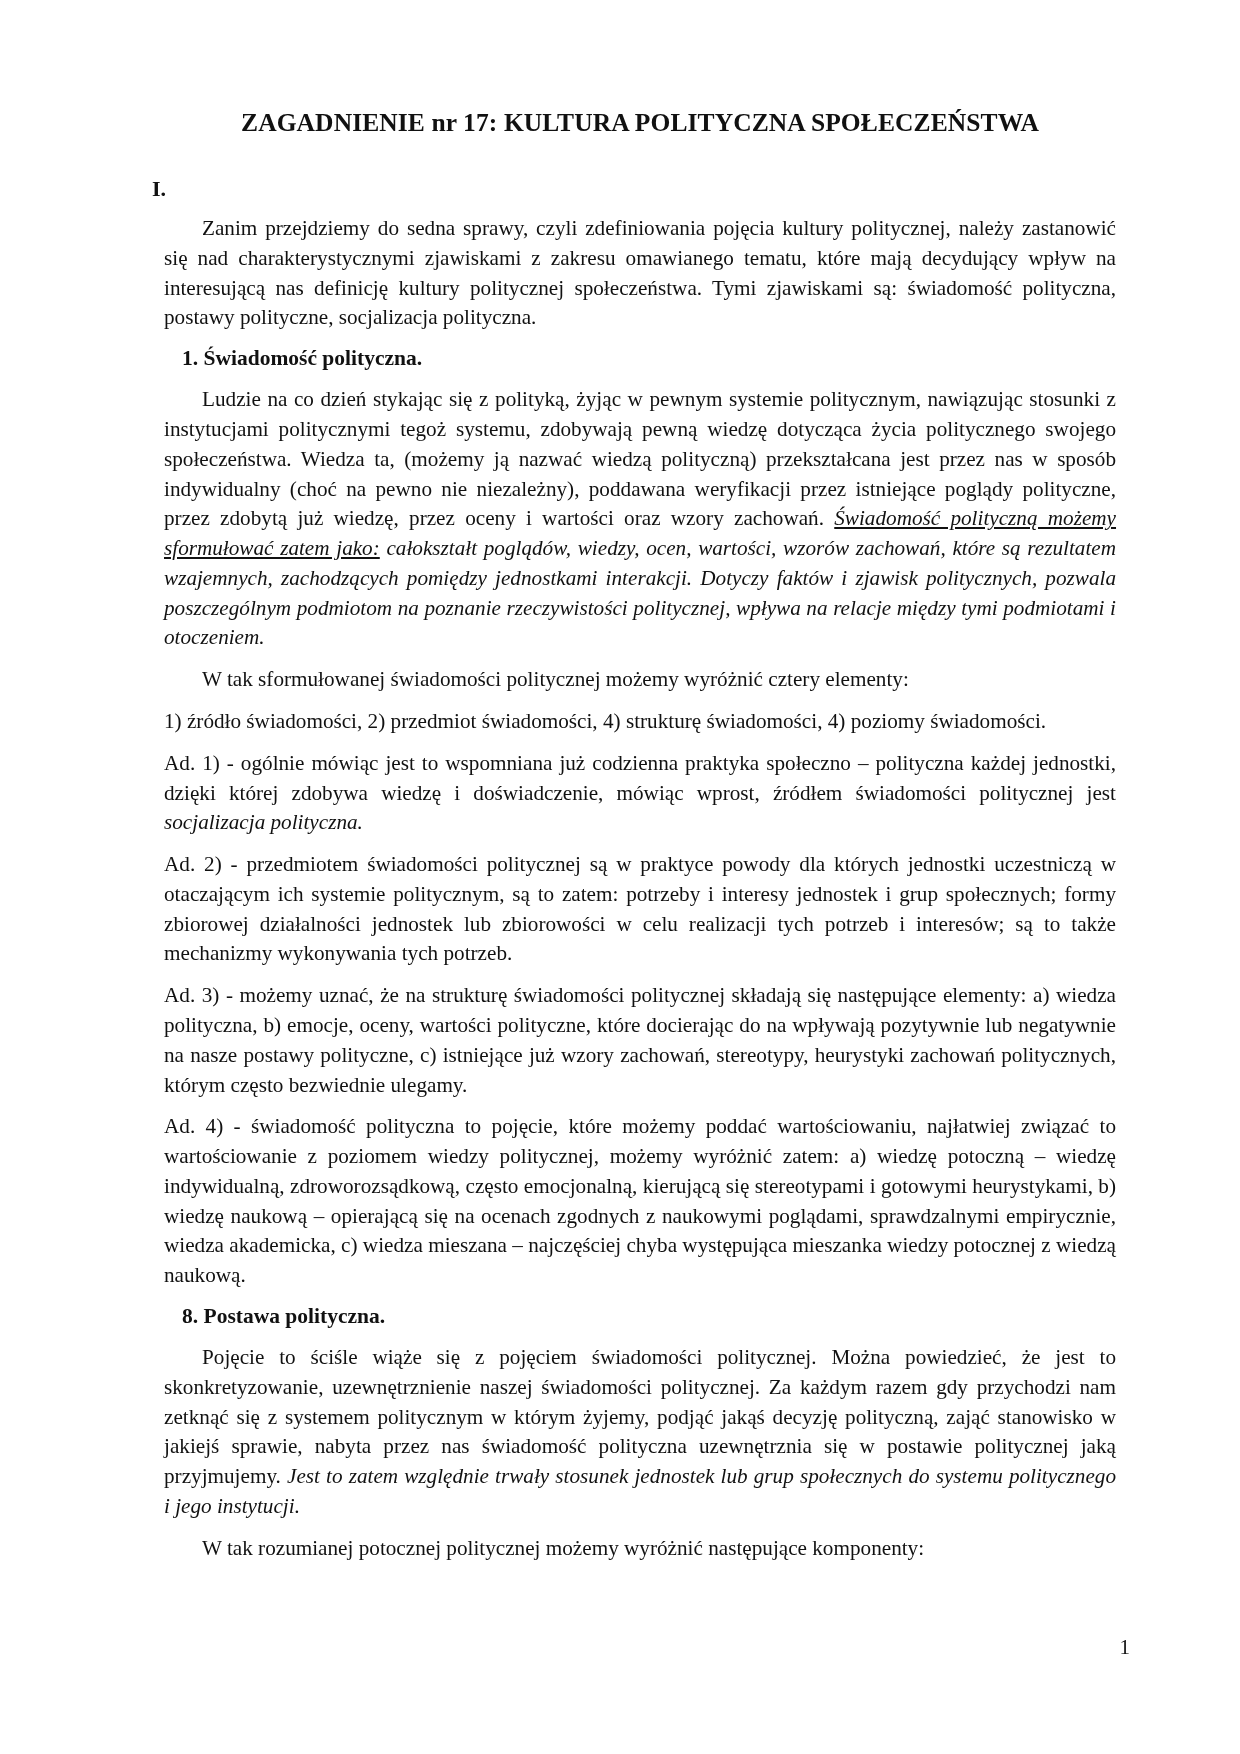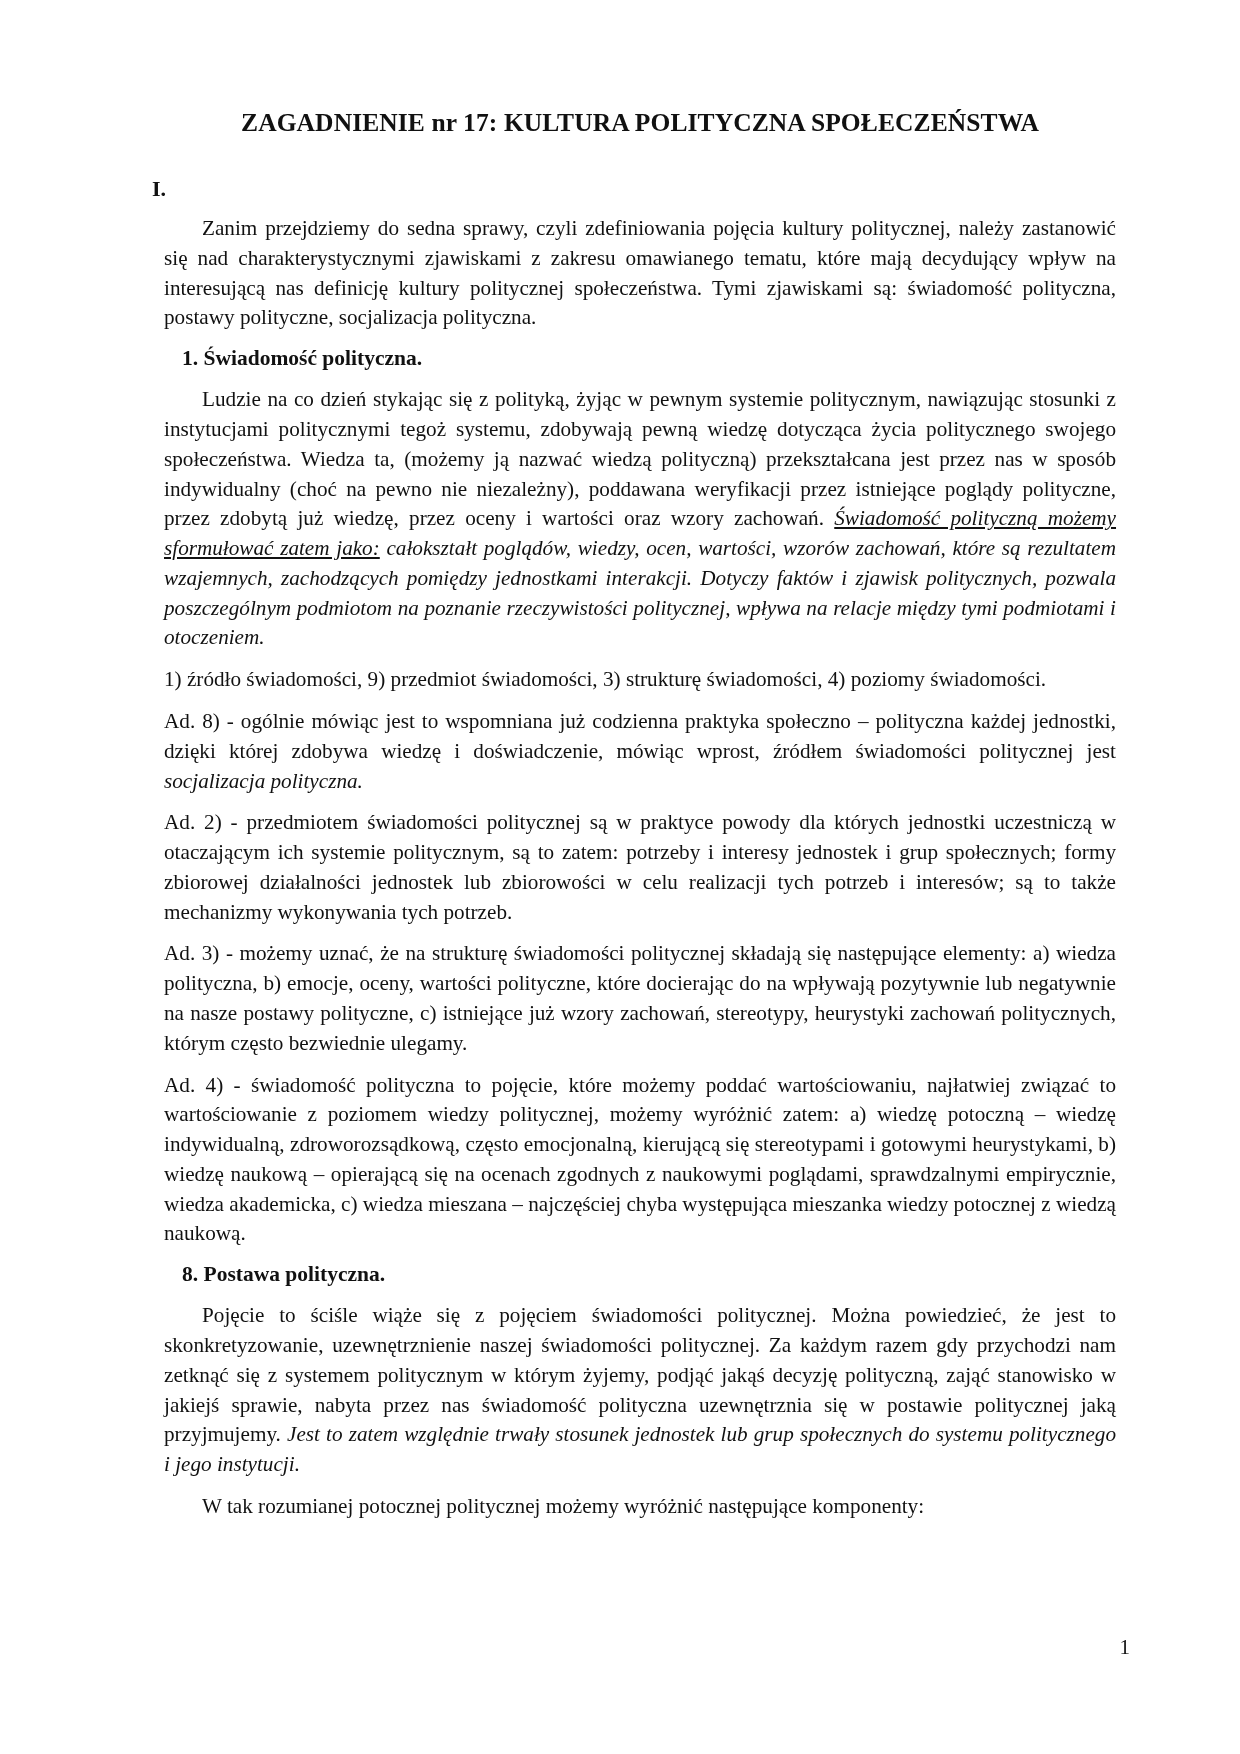--- a/index.html
+++ b/index.html
@@ -87,24 +87,25 @@
   <h1 class="doc-title">ZAGADNIENIE nr 17: KULTURA POLITYCZNA SPOŁECZEŃSTWA</h1>
 
   <div class="roman-marker">I.</div>
 
   <p class="body indent">Zanim przejdziemy do sedna sprawy, czyli zdefiniowania pojęcia kultury politycznej, należy zastanowić się nad charakterystycznymi zjawiskami z zakresu omawianego tematu, które mają decydujący wpływ na interesującą nas definicję kultury politycznej społeczeństwa. Tymi zjawiskami są: świadomość polityczna, postawy polityczne, socjalizacja polityczna.</p>
 
   <h2 class="section-heading">1. Świadomość polityczna.</h2>
 
   <p class="body indent"><span>Ludzie na co dzień stykając się z polityką, żyjąc w pewnym systemie politycznym, nawiązując stosunki z instytucjami politycznymi tegoż systemu, zdobywają pewną wiedzę dotycząca życia politycznego swojego społeczeństwa. Wiedza ta, (możemy ją nazwać wiedzą polityczną) przekształcana jest przez nas w sposób indywidualny (choć na pewno nie niezależny), poddawana weryfikacji przez istniejące poglądy polityczne, przez zdobytą już wiedzę, przez oceny i wartości oraz wzory zachowań. </span><span class="em-u">Świadomość polityczną możemy sformułować zatem jako:</span><span class="em"> całokształt poglądów, wiedzy, ocen, wartości, wzorów zachowań, które są rezultatem wzajemnych, zachodzących pomiędzy jednostkami interakcji. Dotyczy faktów i zjawisk politycznych, pozwala poszczególnym podmiotom na poznanie rzeczywistości politycznej, wpływa na relacje między tymi podmiotami i otoczeniem.</span></p>
 
+  <p class="body indent">W tak sformułowanej świadomości politycznej możemy wyróżnić cztery elementy:</p>
 
-  <p class="body">1) źródło świadomości, 9) przedmiot świadomości, 3) strukturę świadomości, 4) poziomy świadomości.</p>
+  <p class="body">1) źródło świadomości, 2) przedmiot świadomości, 4) strukturę świadomości, 4) poziomy świadomości.</p>
 
-  <p class="body"><span>Ad. 8) - ogólnie mówiąc jest to wspomniana już codzienna praktyka społeczno – polityczna każdej jednostki, dzięki której zdobywa wiedzę i doświadczenie, mówiąc wprost, źródłem świadomości politycznej jest </span><span class="em">socjalizacja polityczna.</span></p>
+  <p class="body"><span>Ad. 1) - ogólnie mówiąc jest to wspomniana już codzienna praktyka społeczno – polityczna każdej jednostki, dzięki której zdobywa wiedzę i doświadczenie, mówiąc wprost, źródłem świadomości politycznej jest </span><span class="em">socjalizacja polityczna.</span></p>
 
   <p class="body">Ad. 2) - przedmiotem świadomości politycznej są w praktyce powody dla których jednostki uczestniczą w otaczającym ich systemie politycznym, są to zatem: potrzeby i interesy jednostek i grup społecznych; formy zbiorowej działalności jednostek lub zbiorowości w celu realizacji tych potrzeb i interesów; są to także mechanizmy wykonywania tych potrzeb.</p>
 
   <p class="body">Ad. 3) - możemy uznać, że na strukturę świadomości politycznej składają się następujące elementy: a) wiedza polityczna, b) emocje, oceny, wartości polityczne, które docierając do na wpływają pozytywnie lub negatywnie na nasze postawy polityczne, c) istniejące już wzory zachowań, stereotypy, heurystyki zachowań politycznych, którym często bezwiednie ulegamy.</p>
 
   <p class="body">Ad. 4) - świadomość polityczna to pojęcie, które możemy poddać wartościowaniu, najłatwiej związać to wartościowanie z poziomem wiedzy politycznej, możemy wyróżnić zatem: a) wiedzę potoczną – wiedzę indywidualną, zdroworozsądkową, często emocjonalną, kierującą się stereotypami i gotowymi heurystykami, b) wiedzę naukową – opierającą się na ocenach zgodnych z naukowymi poglądami, sprawdzalnymi empirycznie, wiedza akademicka, c) wiedza mieszana – najczęściej chyba występująca mieszanka wiedzy potocznej z wiedzą naukową.</p>
 
   <h2 class="section-heading">8. Postawa polityczna.</h2>
 
   <p class="body indent"><span>Pojęcie to ściśle wiąże się z pojęciem świadomości politycznej. Można powiedzieć, że jest to skonkretyzowanie, uzewnętrznienie naszej świadomości politycznej. Za każdym razem gdy przychodzi nam zetknąć się z systemem politycznym w którym żyjemy, podjąć jakąś decyzję polityczną, zająć stanowisko w jakiejś sprawie, nabyta przez nas świadomość polityczna uzewnętrznia się w postawie politycznej jaką przyjmujemy. </span><span class="em">Jest to zatem względnie trwały stosunek jednostek lub grup społecznych do systemu politycznego i jego instytucji.</span></p>

